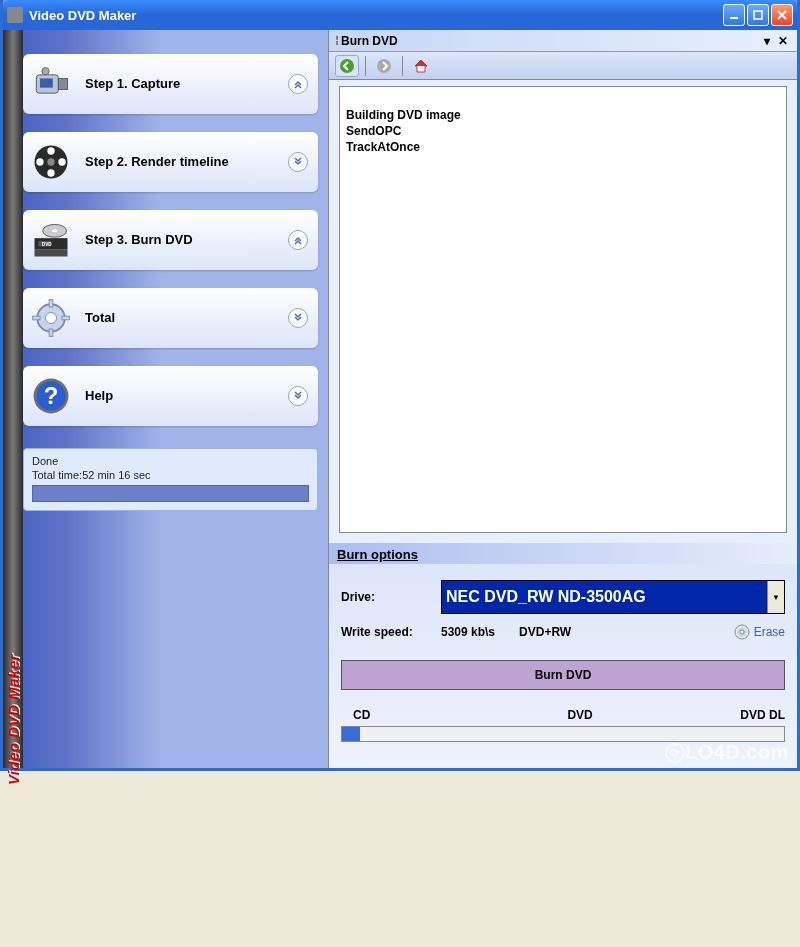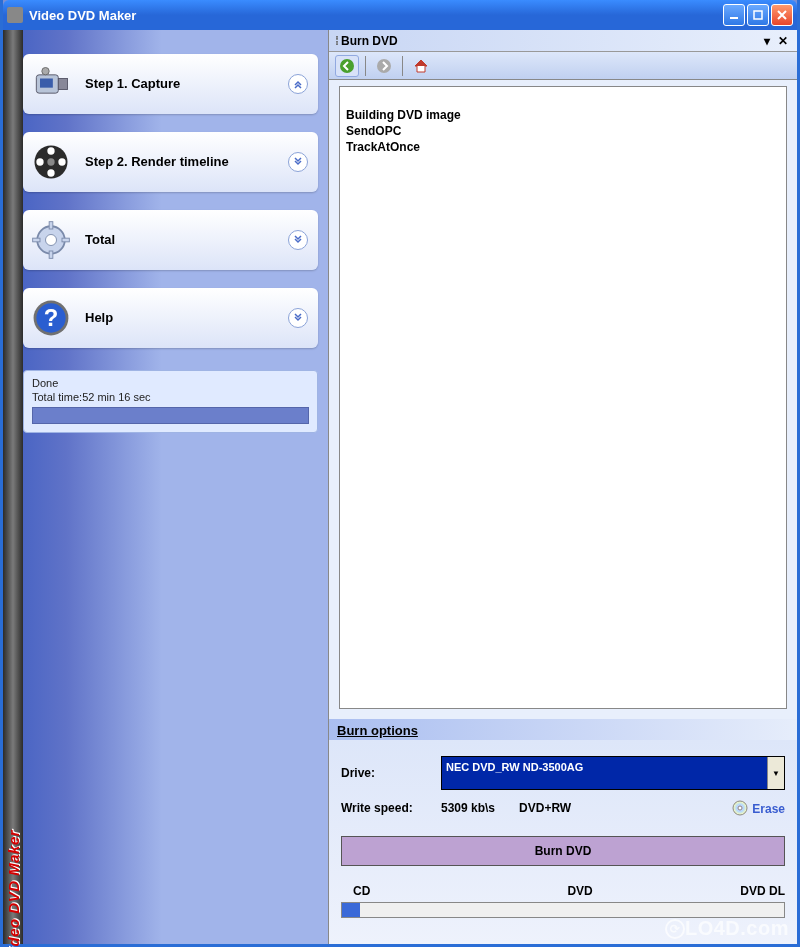--- a/index.html
+++ b/index.html
@@ -6,21 +6,21 @@
 body {
   font-family: Tahoma, Arial, sans-serif;
   font-size: 11px;
   background: #ece9d8;
   width: 800px;
   height: 947px;
   overflow: hidden;
 }
 .window {
   width: 800px;
-  height: 947px;
+  height: 771px;
   border: 3px solid #2a6dd6;
   border-top: none;
   background: #7a8fd4;
   position: relative;
 }
 .titlebar {
   height: 30px;
   background: linear-gradient(to bottom, #3a8cff 0%, #2767d8 50%, #2767d8 100%);
   display: flex;
   align-items: center;
@@ -198,26 +198,26 @@
   margin: 10px 0;
   font-weight: bold;
   font-size: 12px;
 }
 .opt-label { width: 100px; }
 .drive-select {
   background: #0027a8;
   color: #fff;
   border: 1px solid #000;
   padding: 16px 4px;
-  font-size: 11px;
+  font-size: 16px;
   font-weight: bold;
   flex: 1;
   height: 18px;
   display: flex;
-  align-items: flex-end;
+  align-items: center;
   position: relative;
 }
 .drive-select::after {
   content: "▼";
   position: absolute;
   right: 0;
   top: 0;
   width: 16px;
   height: 100%;
   background: #ece9d8;
@@ -225,24 +225,24 @@
   border-left: 1px solid #888;
   display: flex;
   align-items: center;
   justify-content: center;
   font-size: 8px;
 }
 .erase-link {
   color: #3a5dd0;
   cursor: pointer;
   display: flex;
-  align-items: flex-end;
+  align-items: center;
   gap: 4px;
   margin-left: auto;
-  font-weight: bold;
+  font-weight: normal;
 }
 .burn-btn {
   width: 100%;
   height: 30px;
   background: #bda2d2;
   border: 1px solid #555;
   font-weight: bold;
   font-size: 12px;
   margin: 10px 0;
   cursor: pointer;
@@ -357,20 +357,38 @@
           </svg>
         </div>
         <div class="step-label">Step 2. Render timeline</div>
         <div class="chevron-btn">
           <svg width="10" height="10" viewBox="0 0 10 10">
               <path d="M2 1 L5 4 L8 1 M2 4 L5 7 L8 4" fill="none" stroke="#4a6cc8" stroke-width="1.5"></path>
             </svg>
         </div>
       </div>
 
+      <div class="step-panel">
+        <div class="step-icon">
+          <svg viewBox="0 0 48 48" width="44" height="44">
+            <ellipse cx="28" cy="14" rx="13" ry="7" fill="#ccc" stroke="#555"></ellipse>
+            <ellipse cx="28" cy="14" rx="3" ry="1.5" fill="#fff"></ellipse>
+            <rect x="6" y="22" width="36" height="12" fill="#2b2b2b"></rect>
+            <rect x="10" y="25" width="14" height="6" fill="#555"></rect>
+            <text x="14" y="30" fill="#fff" font-size="5" font-weight="bold">DVD</text>
+            <rect x="6" y="34" width="36" height="8" fill="#4a4a4a"></rect>
+          </svg>
+        </div>
+        <div class="step-label">Step 3. Burn DVD</div>
+        <div class="chevron-btn">
+          <svg width="10" height="10" viewBox="0 0 10 10">
+              <path d="M2 6 L5 3 L8 6 M2 9 L5 6 L8 9" fill="none" stroke="#4a6cc8" stroke-width="1.5"></path>
+            </svg>
+        </div>
+      </div>
 
       <div class="step-panel">
         <div class="step-icon">
           <svg viewBox="0 0 48 48" width="44" height="44">
             <circle cx="24" cy="24" r="15" fill="#c8d4ec" stroke="#7a8aaa" stroke-width="2"></circle>
             <circle cx="24" cy="24" r="6" fill="#fff" stroke="#7a8aaa"></circle>
             <g fill="#c8d4ec" stroke="#7a8aaa" stroke-width="1">
               <rect x="22" y="4" width="4" height="8"></rect>
               <rect x="22" y="36" width="4" height="8"></rect>
               <rect x="4" y="22" width="8" height="4"></rect>

